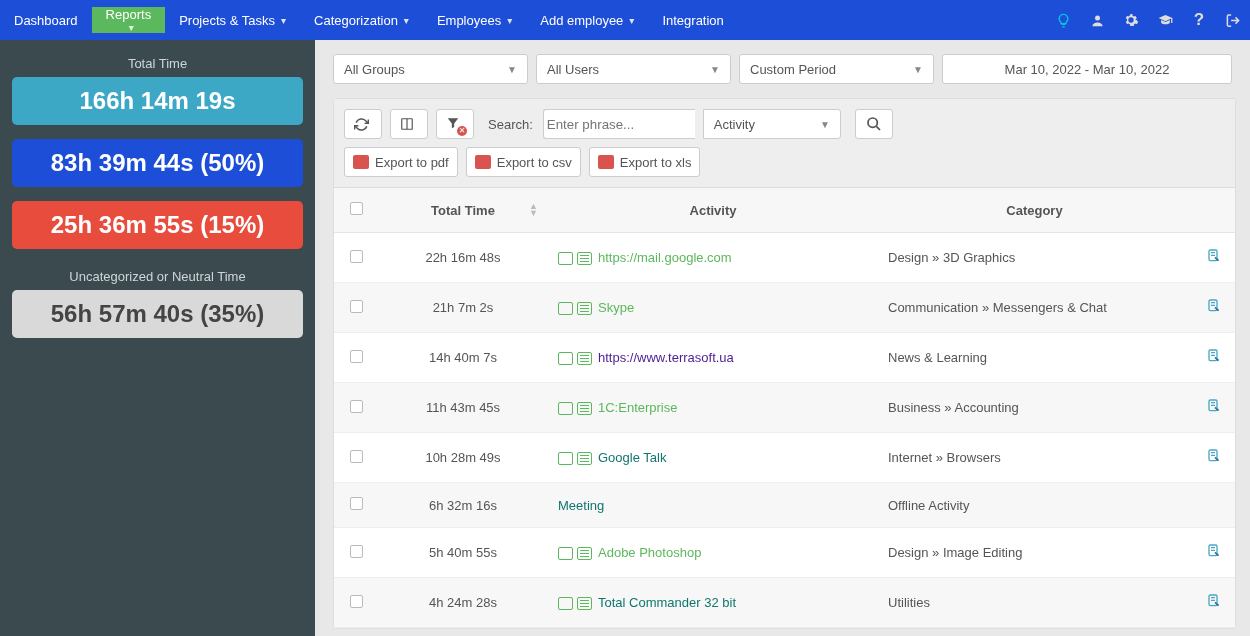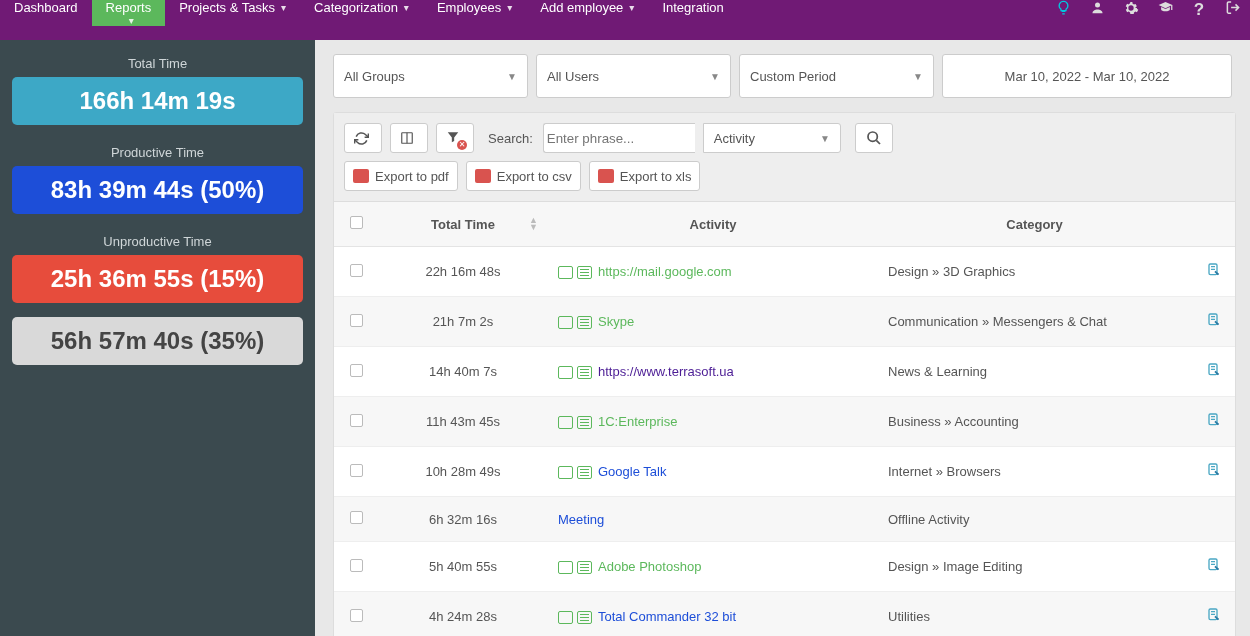--- a/index.html
+++ b/index.html
@@ -1,40 +1,40 @@
 <!DOCTYPE html>
 <html><head>
 <meta charset="utf-8">
 <style>
 * { margin: 0; padding: 0; box-sizing: border-box; }
 body { font-family: -apple-system, BlinkMacSystemFont, "Segoe UI", Arial, sans-serif; font-size: 13px; background: #e8e8e8; width: 1250px; height: 636px; overflow: hidden; }
 
 
-.topnav { background: #701a75; height: 40px; display: flex; align-items: flex-start; color: #fff; }
+.topnav { background: #1d4ed8; height: 40px; display: flex; align-items: center; color: #fff; }
 .topnav .nav-item { display: flex; align-items: center; padding: 0 14px; cursor: pointer; font-size: 13px; white-space: nowrap; }
 .topnav .nav-item.active { background: #5cb85c; flex-direction: column; }
 .topnav .chev { margin-left: 6px; font-size: 10px; opacity: 0.85; }
 .topnav .spacer { flex: 1; }
 .topnav .icon-btn { display: flex; align-items: center; justify-content: center; width: 34px; cursor: pointer; font-size: 15px; color: #ddd; }
 .topnav .icon-btn.bulb { color: #00c8e0; }
 
 
 .layout { display: flex; height: calc(100% - 40px); }
 .sidebar { width: 315px; background: #3b4a4f; padding: 10px 12px 0 12px; }
 .metric { text-align: center; margin-bottom: 14px; }
 .metric-label { color: #cfd6d8; font-size: 13px; padding: 6px 0 6px; }
 .metric-value { border-radius: 5px; padding: 10px 0; font-size: 24px; font-weight: 700; color: #fff; }
 .m-total { background: #3da8c6; }
 .m-prod { background: #1d4ed8; }
 .m-unprod { background: #e74c3c; }
 .m-neutral { background: #d9d9d9; color: #444; }
 
 .content { flex: 1; padding: 14px 14px 0 18px; overflow: hidden; }
 .filters { display: flex; gap: 8px; margin-bottom: 14px; }
-.select { background: #fff; border: 1px solid #ccc; border-radius: 3px; height: 44px; display: flex; align-items: center; padding: 0 10px; color: #555; cursor: pointer; position: relative; }
+.select { background: #fff; border: 1px solid #ccc; border-radius: 3px; height: 30px; display: flex; align-items: center; padding: 0 10px; color: #555; cursor: pointer; position: relative; }
 .select .chev2 { margin-left: auto; font-size: 10px; color: #888; }
 .f1 { width: 195px; }
 .f2 { width: 195px; }
 .f3 { width: 195px; }
 .f4 { width: 290px; justify-content: center; }
 
 .panel { background: #fff; border: 1px solid #ddd; border-radius: 3px; }
 .toolbar { background: #eee; padding: 10px; display: flex; flex-wrap: wrap; gap: 8px; align-items: center; border-bottom: 1px solid #ddd; }
 .tbtn { background: #fff; border: 1px solid #ccc; border-radius: 3px; height: 30px; min-width: 34px; display: inline-flex; align-items: center; justify-content: center; cursor: pointer; padding: 0 8px; color: #555; font-size: 13px; }
 .tbtn svg, .tbtn .ic { margin-right: 4px; }
@@ -60,21 +60,21 @@
 .col-time { width: 170px; text-align: center; }
 .col-activity { width: 330px; }
 .col-category { }
 .col-edit { width: 44px; text-align: center; }
 .chk { width: 13px; height: 13px; border: 1px solid #bbb; border-radius: 2px; display: inline-block; background: #fff; cursor: pointer; }
 .act-icons { display: inline-flex; gap: 4px; margin-right: 6px; vertical-align: middle; }
 .mini-icon { width: 15px; height: 13px; border: 1.3px solid #5cb85c; border-radius: 2px; display: inline-block; position: relative; }
 .mini-icon.doc::before { content:""; position:absolute; left:2px; right:2px; top:2px; height:1.3px; background:#5cb85c; box-shadow: 0 3px 0 #5cb85c, 0 6px 0 #5cb85c; }
 .activity-link { color: #5cb85c; }
 .activity-link.red { color: #4c1d95; }
-.activity-text { color: #1d4ed8; }
+.activity-text { color: #0f766e; }
 .edit-icon { cursor: pointer; color: #4aa7c4; }
 .edit-icon svg { width: 16px; height: 18px; }
 
 .funnel { position: relative; display:inline-block; }
 .funnel .x { position:absolute; right:-3px; bottom:-3px; background:#d9534f; color:#fff; border-radius:50%; width:10px; height:10px; font-size:8px; line-height:10px; text-align:center; }
 </style>
 </head>
 <body>
 
 <div class="topnav">
@@ -137,28 +137,27 @@
     </div>
   </div>
 
 <div class="layout">
   <div class="sidebar">
       <div class="metric">
         <div class="metric-label">Total Time</div>
         <div class="metric-value m-total">166h 14m 19s</div>
       </div>
       <div class="metric">
-        <div class="metric-label">Productive Time</div>
         <div class="metric-value m-prod">83h 39m 44s (50%)</div>
       </div>
       <div class="metric">
-        <div class="metric-label">Unproductive Time</div>
         <div class="metric-value m-unprod">25h 36m 55s (15%)</div>
       </div>
       <div class="metric">
+        <div class="metric-label">Uncategorized or Neutral Time</div>
         <div class="metric-value m-neutral">56h 57m 40s (35%)</div>
       </div>
     </div>
   <div class="content">
     <div class="filters">
       <div class="select f1">
           <span>All Groups</span>
           <span class="chev2">▼</span>
         </div>
       <div class="select f2">

